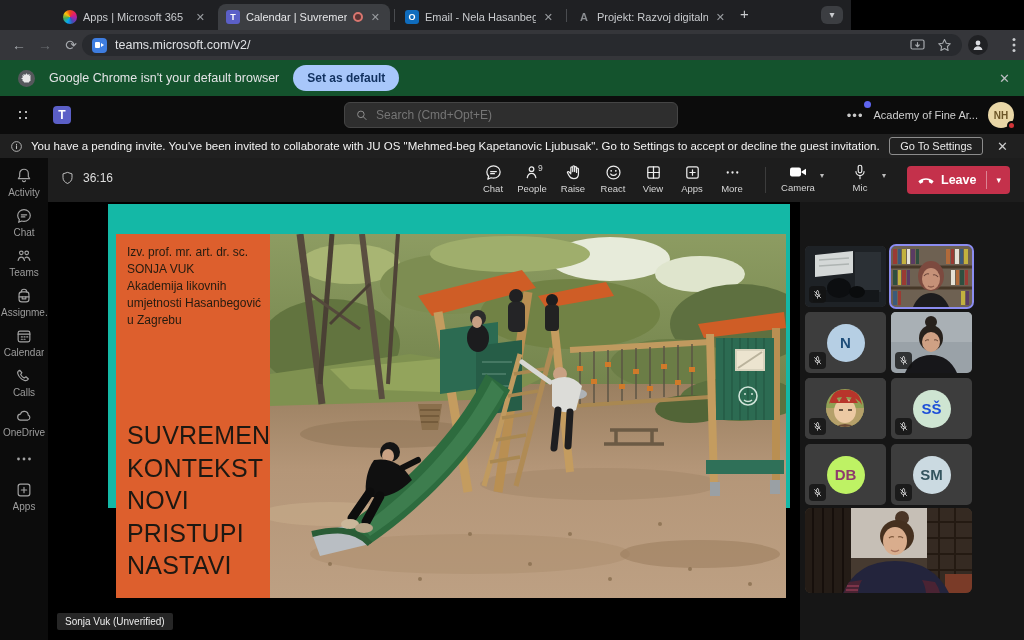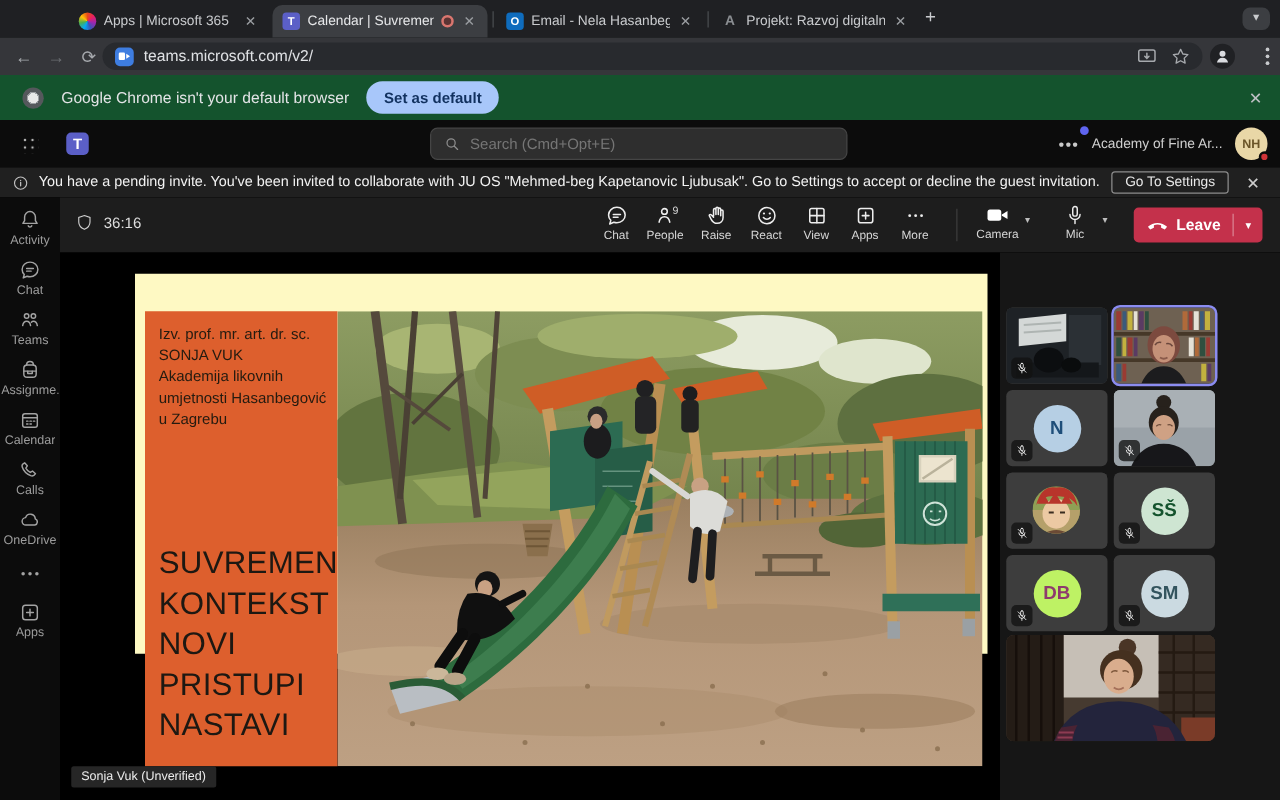--- a/index.html
+++ b/index.html
@@ -1,21 +1,21 @@
 <!DOCTYPE html>
 <html><head>
 <meta charset="utf-8">
 <style>
   * { margin:0; padding:0; box-sizing:border-box; }
   html,body { width:1024px; height:640px; background:#000; overflow:hidden;
     font-family:"Liberation Sans", sans-serif; }
   svg { display:block; }
 
   
-  #tabstrip { position:relative; width:1024px; height:30px; background:#1f2023; }
+  #tabstrip { position:relative; width:851px; height:30px; background:#1f2023; }
   .tab { position:absolute; top:4px; height:26px; display:flex; align-items:center;
     gap:6px; padding:0 8px; color:#c9cbce; font-size:11px; white-space:nowrap; overflow:hidden; }
   .tab.active { background:#3c3e42; border-radius:8px 8px 0 0; color:#e6e7e9; }
   .tab .ttl { flex:1; overflow:hidden; text-overflow:clip; }
   .tab .x { color:#9a9da1; font-size:11px; padding:0 2px; }
   .fav { width:14px; height:14px; flex:0 0 14px; border-radius:3px; position:relative; }
   .fav.m365 { border-radius:50%; background:conic-gradient(#e64a19,#e91e63,#9c27b0,#3f51b5,#03a9f4,#4caf50,#ffc107,#e64a19); }
   .fav.teams { background:#5b5fc7; color:#fff; font-size:9px; font-weight:bold; text-align:center; line-height:14px; }
   .fav.outlook { background:#0f6cbd; color:#fff; font-size:9px; font-weight:bold; text-align:center; line-height:14px; }
   .fav.generic { background:transparent; color:#8a8d91; font-size:11px; font-weight:bold; text-align:center; line-height:14px; }
@@ -105,21 +105,21 @@
   #leavebtn { position:absolute; right:14px; top:8px; height:28px; background:#c4314b; border-radius:4px;
     display:flex; align-items:center; color:#fff; }
   #leavebtn .txt { font-size:12.5px; font-weight:600; padding:0 10px 0 6px; }
   #leavebtn .sep { width:1px; height:18px; background:rgba(255,255,255,.4); }
   #leavebtn .chv { padding:0 9px; font-size:9px; }
   #leavebtn svg { margin-left:10px; }
 
   
   #stage { position:absolute; left:48px; top:44px; width:976px; height:438px; background:#000; }
   #tilezone { position:absolute; left:752px; top:0; width:224px; height:438px; background:#161616; }
-  #slide { position:absolute; left:60px; top:17px; width:682px; height:304px; background:#fef9c3; }
+  #slide { position:absolute; left:60px; top:2px; width:682px; height:304px; background:#14b8a6; }
   #orangepanel { position:absolute; left:8px; top:30px; width:154px; height:364px; padding:10px 6px 0 11px; }
   .credit { font-size:12px; line-height:1.42; color:#241b10; }
   #bigtitle { position:absolute; left:11px; top:185px; font-size:25px; font-weight:300;
     line-height:1.3; color:#1d1812; letter-spacing:0.2px; }
   #photo { position:absolute; left:162px; top:30px; width:516px; height:364px; }
   #namechip { position:absolute; left:9px; top:411px; background:#262626; border-radius:2px;
     padding:3px 8px; color:#ececec; font-size:10px; }
 
   
   #tiles { position:absolute; left:757px; top:44px; width:168px; height:394px; }
@@ -676,21 +676,21 @@
         <span class="mutebadge">
           <svg width="11" height="11" viewBox="0 0 20 20">
               <rect x="8.2" y="3" width="3.8" height="7.5" rx="1.9"></rect>
               <path d="M5.5 9.5a4.5 4.5 0 0 0 9 0M10 14v3"></path>
               <path d="M4.5 4.5l11.5 11.5"></path>
             </svg>
         </span>
       </div>
 
       <div class="tile" style="left:86px;top:132px;">
-        <span class="circ" style="background-color: rgb(206, 229, 210); color: #14532d;">
+        <span class="circ" style="background-color: rgb(206, 229, 210); color: #1d4ed8;">
             <span>SŠ</span>
           </span>
         <span class="mutebadge">
           <svg width="11" height="11" viewBox="0 0 20 20">
               <rect x="8.2" y="3" width="3.8" height="7.5" rx="1.9"></rect>
               <path d="M5.5 9.5a4.5 4.5 0 0 0 9 0M10 14v3"></path>
               <path d="M4.5 4.5l11.5 11.5"></path>
             </svg>
         </span>
       </div>

